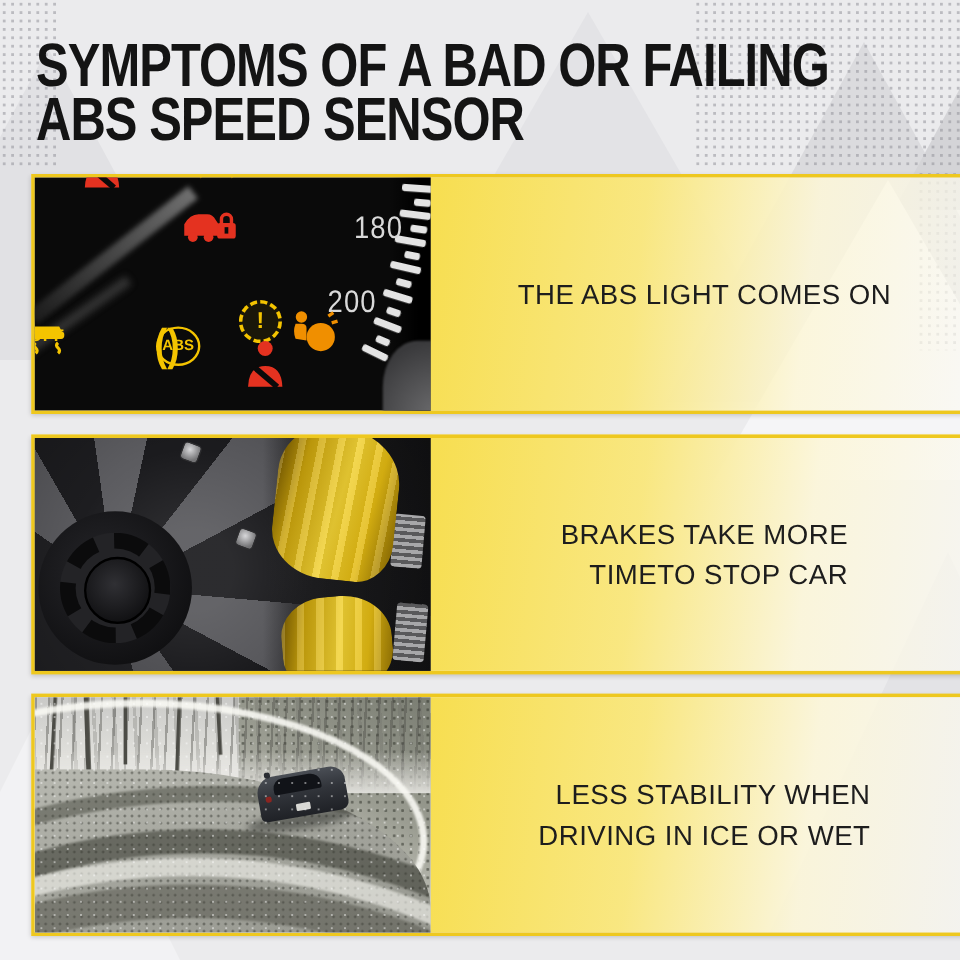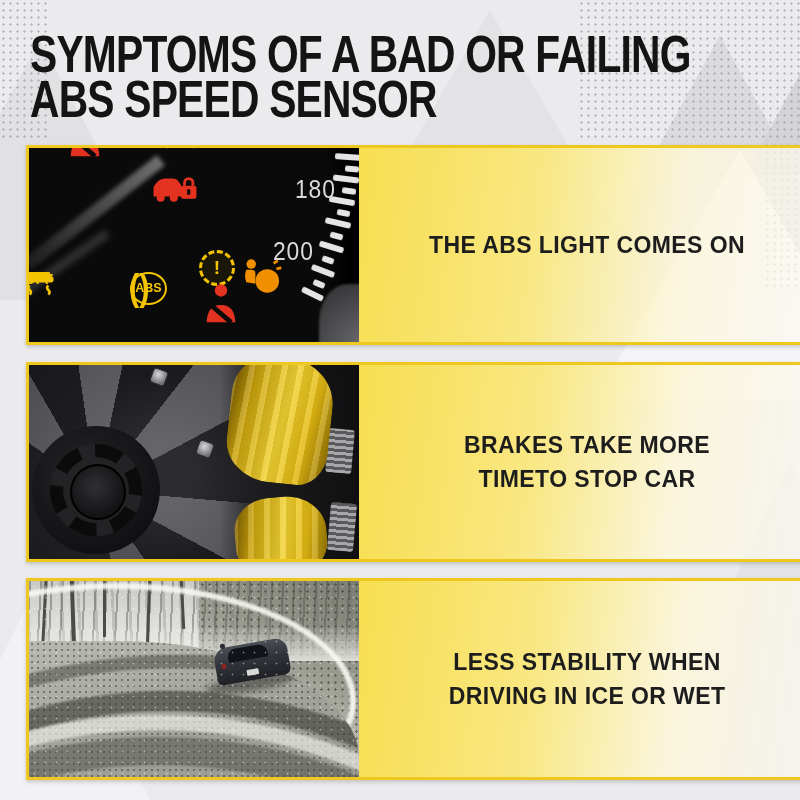--- a/index.html
+++ b/index.html
@@ -30,21 +30,21 @@
   
   .row{position:absolute;left:26px;width:792px;height:200px;box-sizing:border-box;
     border:3px solid #eec81f;display:flex;z-index:2;
     box-shadow:0 2px 4px rgba(0,0,0,.18);background:rgba(255,255,255,.25);}
   .row1{top:145px;} .row2{top:362px;} .row3{top:578px;height:202px;}
   .photo{position:relative;width:330px;height:100%;flex:none;overflow:hidden;}
   .panel{flex:1;position:relative;display:flex;align-items:center;justify-content:center;
     text-align:center;
     background:linear-gradient(97deg,rgba(247,222,80,1) 0%,rgba(249,231,126,.97) 38%,
       rgba(252,246,215,.85) 68%,rgba(250,249,244,.55) 100%);}
-  .caption{font-size:23px;letter-spacing:.4px;color:#1d1d1d;line-height:34px;font-weight:700;}
+  .caption{font-size:23px;letter-spacing:.4px;color:#1d1d1d;line-height:34px;font-weight:400;text-align:right;}
   .cap-line{display:block;}
 
   
   .dash{background:#0a0a0a;}
   .dash *{position:absolute;}
   .stalk1{left:-20px;top:58px;width:170px;height:13px;transform:rotate(-38deg);
     background:linear-gradient(90deg,#1c1c1c,#6f6f6f);filter:blur(2px);}
   .stalk2{left:-40px;top:118px;width:130px;height:9px;transform:rotate(-35deg);
     background:#3c3c3c;filter:blur(3px);opacity:.8;}
   .speedo-bezel{left:295px;top:0;width:35px;height:200px;

